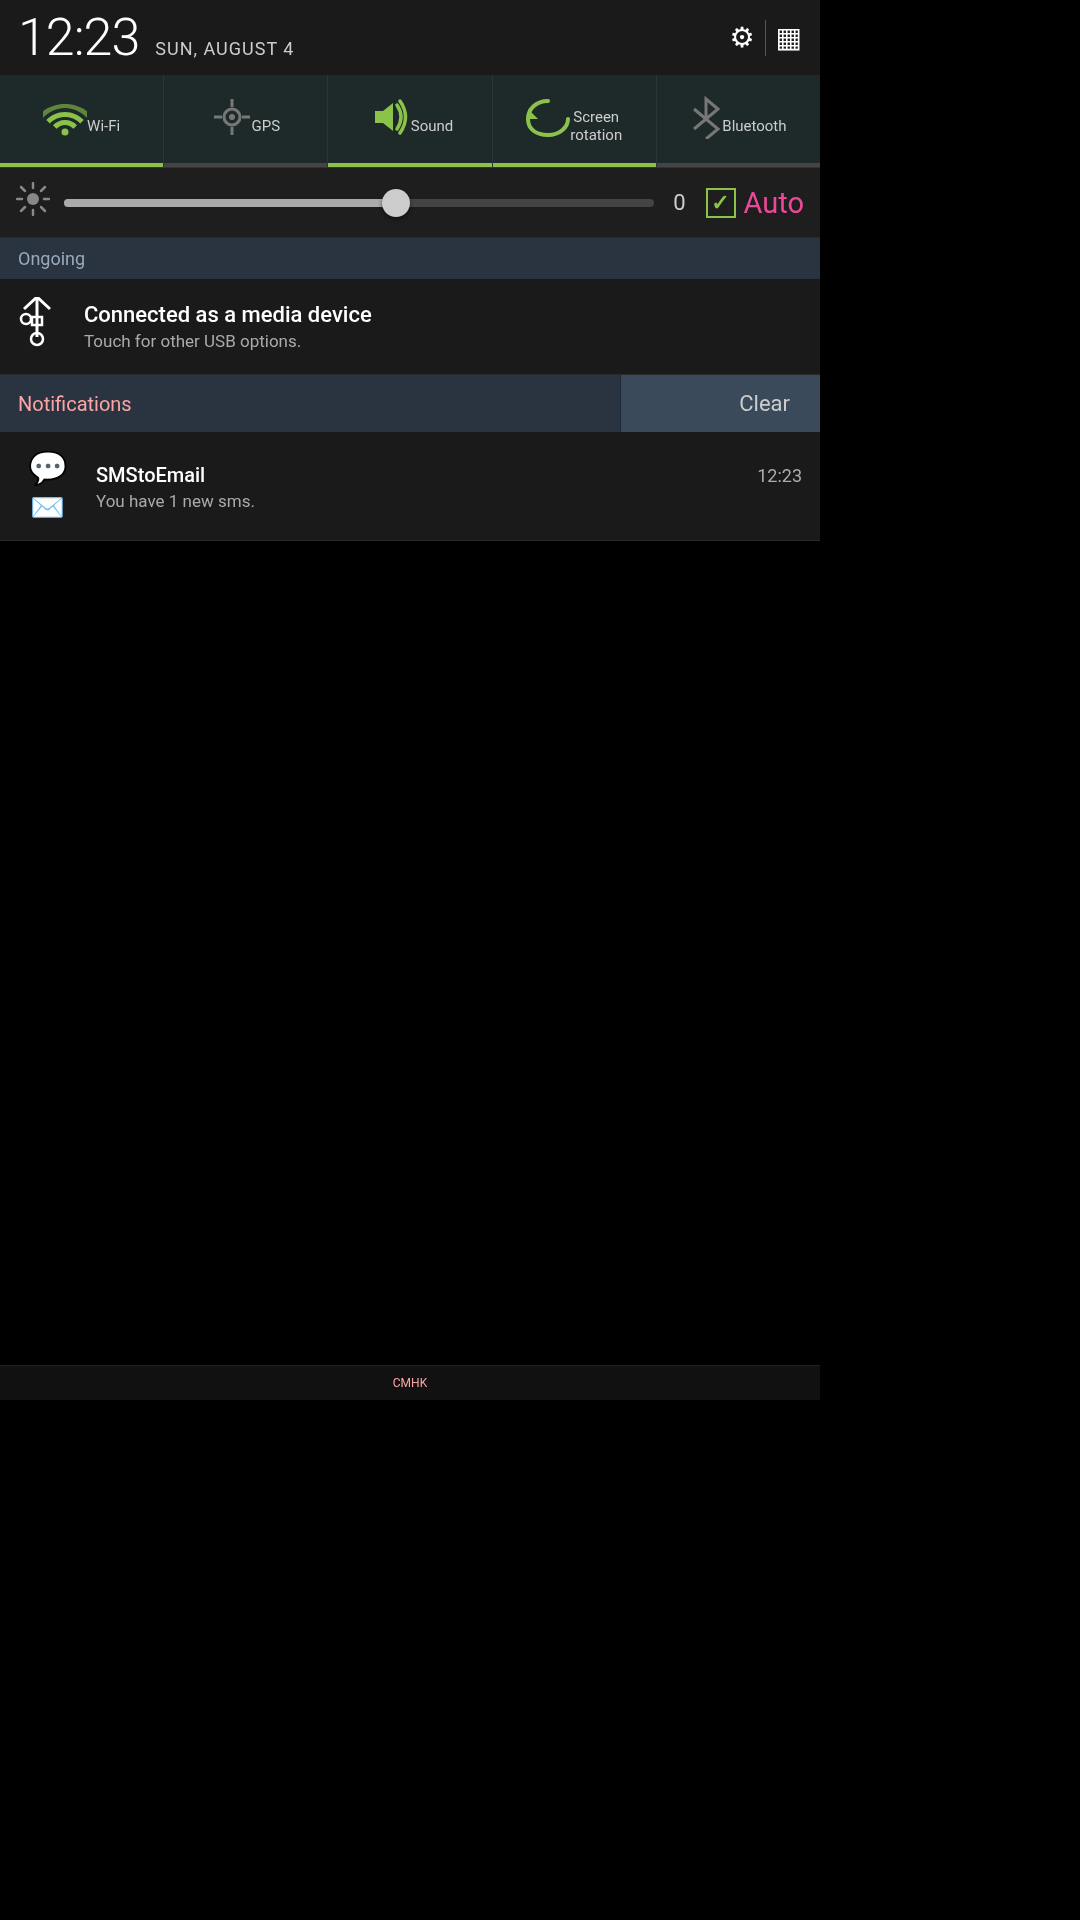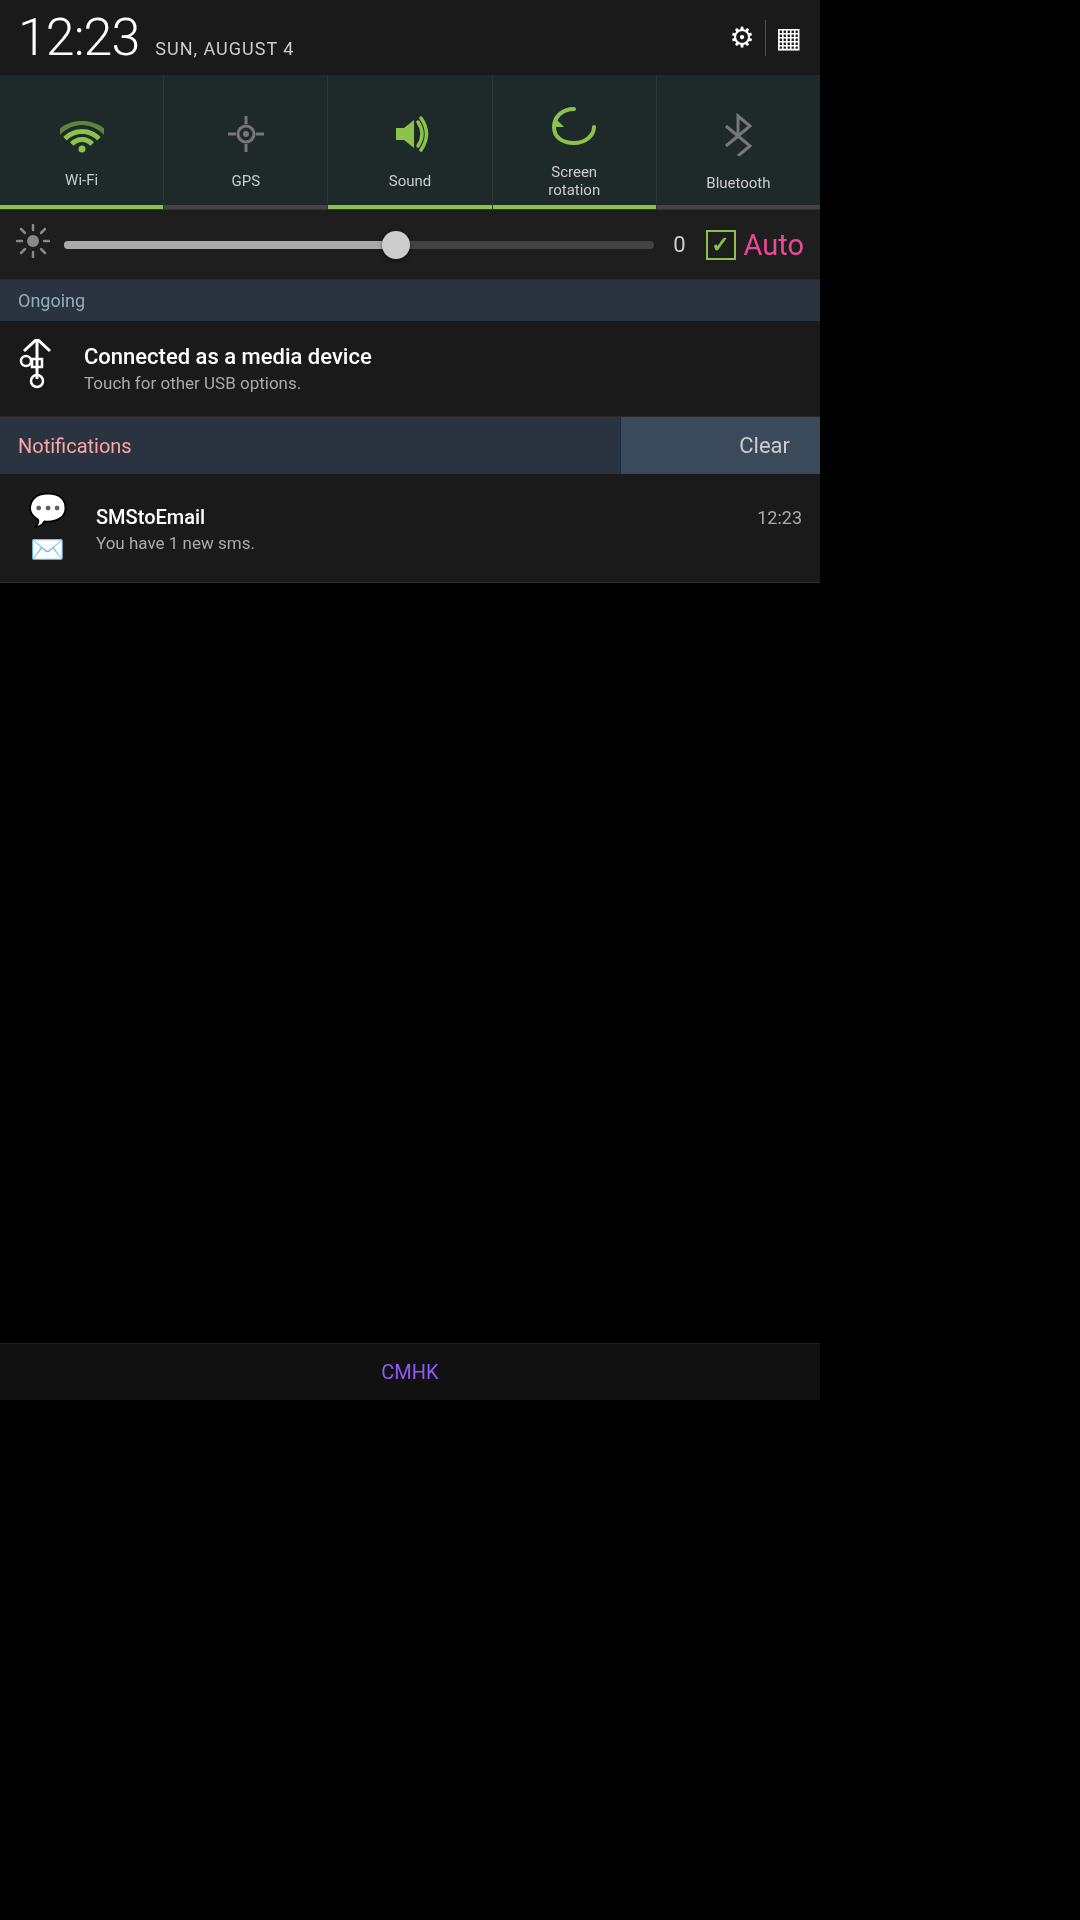--- a/index.html
+++ b/index.html
@@ -55,24 +55,24 @@
 
     
     #quick-toggles {
       display: flex;
       background: #1e2a2a;
       border-bottom: 1px solid #333;
     }
     .toggle-item {
       flex: 1;
       display: flex;
-      flex-direction: column;
+      flex-direction: row;
       align-items: center;
       justify-content: center;
-      padding: 30px 6px 10px;
+      padding: 20px 6px 10px;
       border-right: 1px solid #2a3535;
       position: relative;
       cursor: pointer;
     }
     .toggle-item:last-child {
       border-right: none;
     }
     .toggle-icon {
       font-size: 40px;
       margin-bottom: 8px;
@@ -279,24 +279,24 @@
       color: #aaa;
     }
 
     
     #carrier-bar {
       position: absolute;
       bottom: 0;
       left: 0;
       right: 0;
       background: #111;
-      padding: 16px;
+      padding: 10px;
       text-align: center;
-      font-size: 20px;
-      color: #8b5cf6;
+      font-size: 12px;
+      color: #fca5a5;
       border-top: 1px solid #222;
     }
 
     #main-content {
       background: #000;
       flex: 1;
     }
   </style>
 </head>
 <body>

